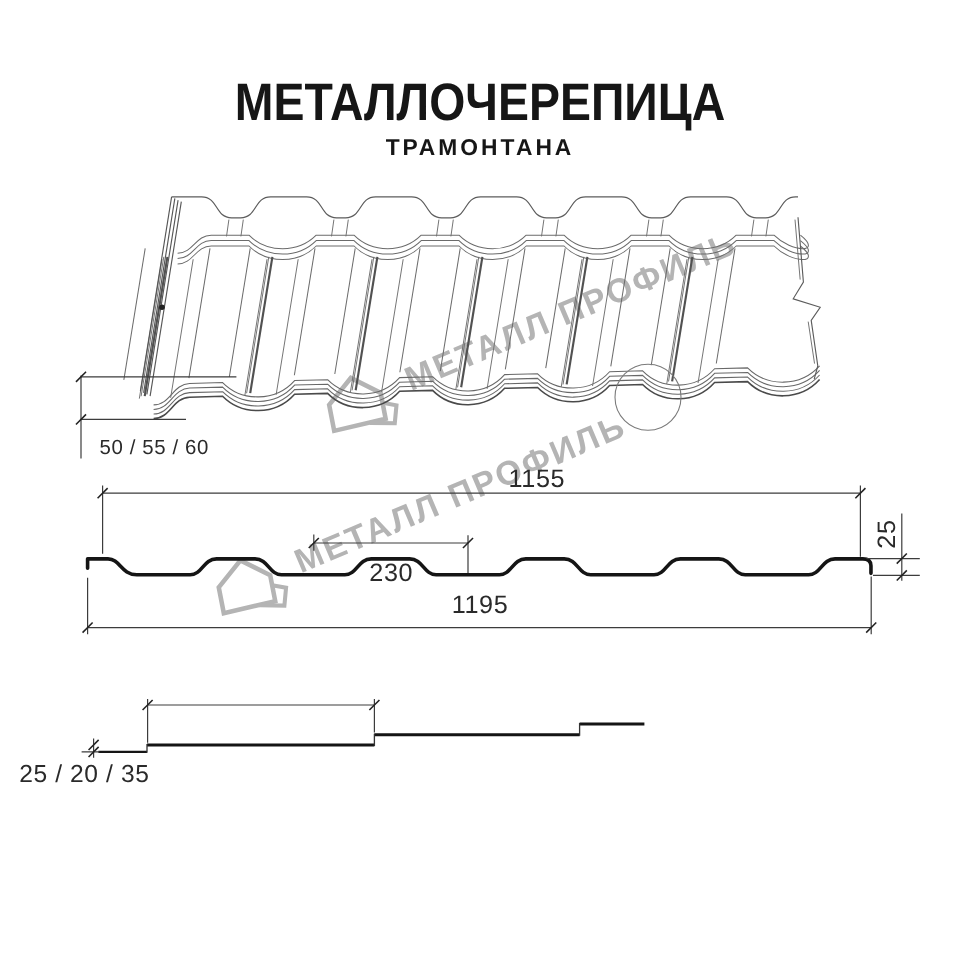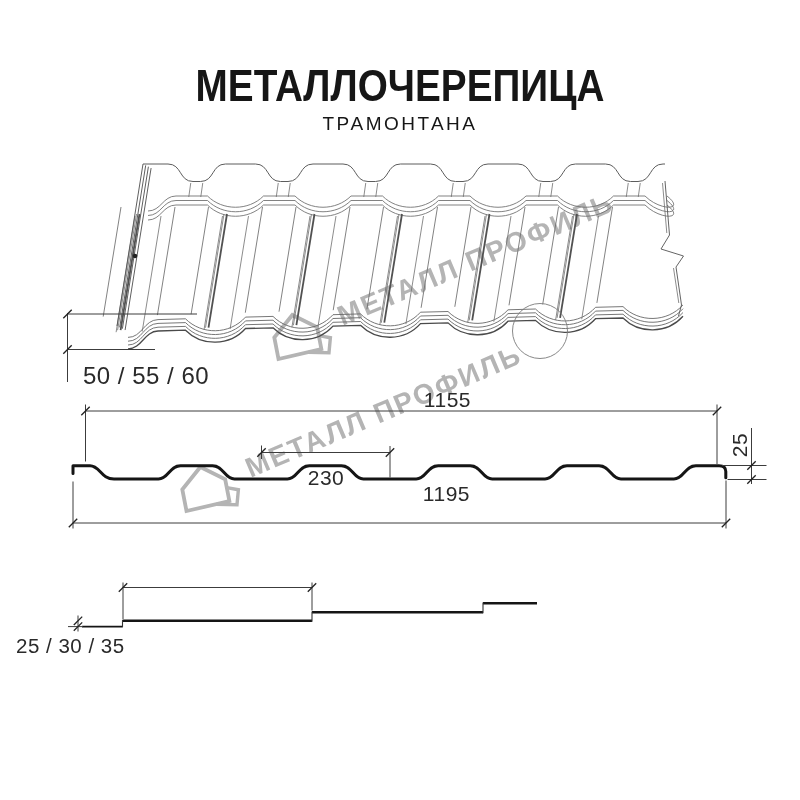--- a/index.html
+++ b/index.html
@@ -2,21 +2,21 @@
 <html><head>
 <meta charset="utf-8">
 <style>
   html,body{margin:0;padding:0;background:#fff;}
   #canvas{position:relative;width:800px;height:800px;background:#fff;overflow:hidden;
           font-family:"Liberation Sans",sans-serif;}
   .title{position:absolute;left:0;right:0;top:64px;text-align:center;
          font-size:44px;font-weight:bold;color:#161616;letter-spacing:0px;
          transform:scaleX(.88);line-height:1.0;}
   .subtitle{position:absolute;left:0;right:0;top:113px;text-align:center;
-            font-size:19px;font-weight:400;color:#161616;letter-spacing:2.5px;}
+            font-size:19px;font-weight:700;color:#161616;letter-spacing:2.5px;}
   .dim{position:absolute;font-size:21px;color:#2a2a2a;letter-spacing:.5px;
        white-space:nowrap;line-height:1;}
   .dim.center{text-align:center;}
   .dim.rot{transform:rotate(-90deg);transform-origin:center center;text-align:center;}
   .watermark{position:absolute;display:flex;align-items:center;gap:9px;height:64px;
              transform:rotate(-23deg);transform-origin:left center;
              white-space:nowrap;z-index:1;pointer-events:none;}
   .watermark .wmtext{font-size:28px;font-weight:bold;letter-spacing:2px;color:#b4b4b4;}
   .watermark svg{transform:rotate(12deg);}
   svg#art{position:absolute;left:0;top:0;z-index:2;}
@@ -138,22 +138,22 @@
         <line x1="747.3" y1="483.7" x2="755.7" y2="475.3" stroke="#222" stroke-width="1.3"></line>
         <line x1="118.8" y1="591.7" x2="127.2" y2="583.3" stroke="#222" stroke-width="1.3"></line>
         <line x1="307.8" y1="591.7" x2="316.2" y2="583.3" stroke="#222" stroke-width="1.3"></line>
         <line x1="73.8" y1="625" x2="82.2" y2="616.5999999999999" stroke="#222" stroke-width="1.3"></line>
         <line x1="73.8" y1="630.8000000000001" x2="82.2" y2="622.4" stroke="#222" stroke-width="1.3"></line>
         <line x1="63.3" y1="318.2" x2="71.7" y2="309.8" stroke="#222" stroke-width="1.3"></line>
         <line x1="63.3" y1="353.7" x2="71.7" y2="345.3" stroke="#222" stroke-width="1.3"></line>
       </g>
   </svg>
 
-  <div class="dim lbl" style="left:83px;top:364px;font-size:24px;">50 / 55 / 60</div>
+  <div class="dim lbl" style="left:83px;top:364px;font-size:17px;">50 / 55 / 60</div>
   <div class="dim lbl center" style="left:331px;top:389px;width:140px;text-align:right;">1155</div>
   <div class="dim lbl center" style="left:256px;top:427px;width:140px;margin-top:40px;">230</div>
   <div class="dim lbl rot" style="left:720px;top:425px;width:40px;height:40px;line-height:40px;">25</div>
-  <div class="dim lbl center" style="left:330px;top:483px;width:140px;text-align:right;">1195</div>
-  <div class="dim lbl" style="left:16px;top:636px;font-size:20.5px;">25 / 30 / 35</div>
+  <div class="dim lbl center" style="left:330px;top:494px;width:140px;">1195</div>
+  <div class="dim lbl" style="left:16px;top:636px;font-size:20.5px;">25 / 20 / 35</div>
 
   <div class="title lbl">МЕТАЛЛОЧЕРЕПИЦА</div>
   <div class="subtitle lbl">ТРАМОНТАНА</div>
 </div>
 
 </body></html>

